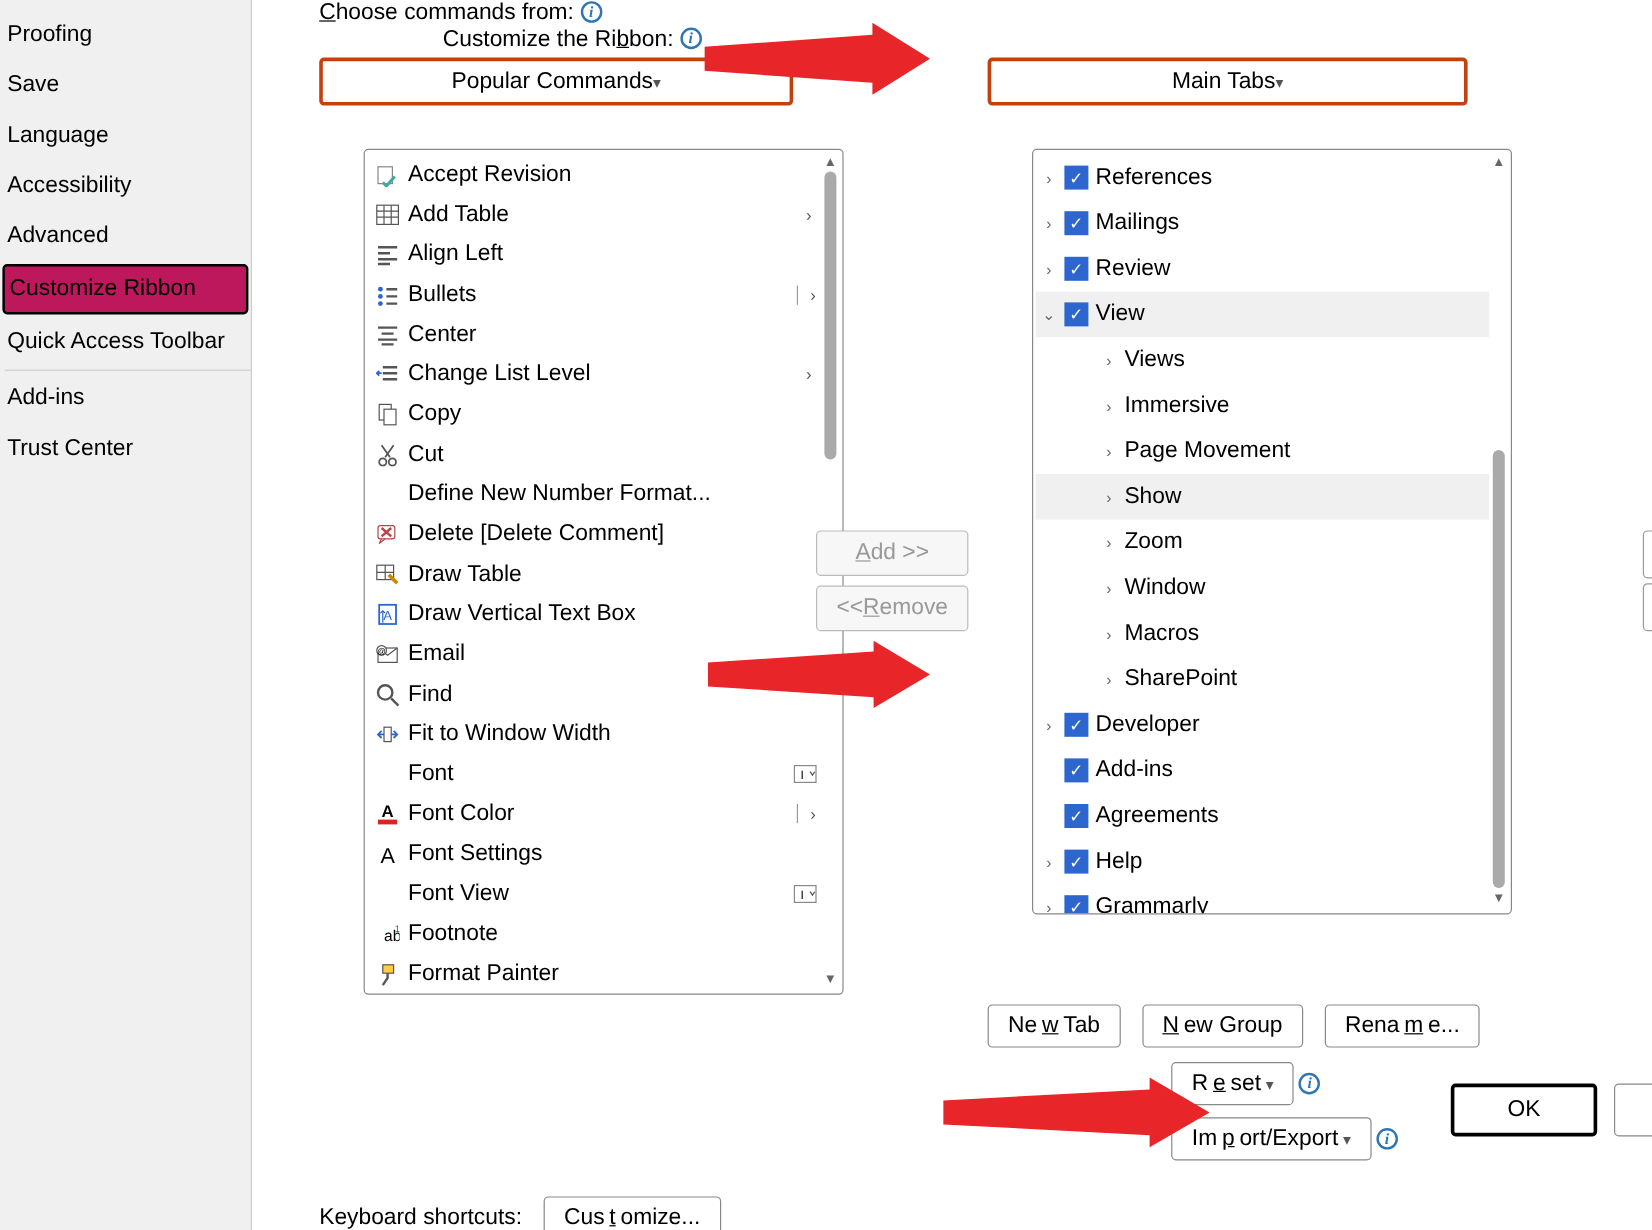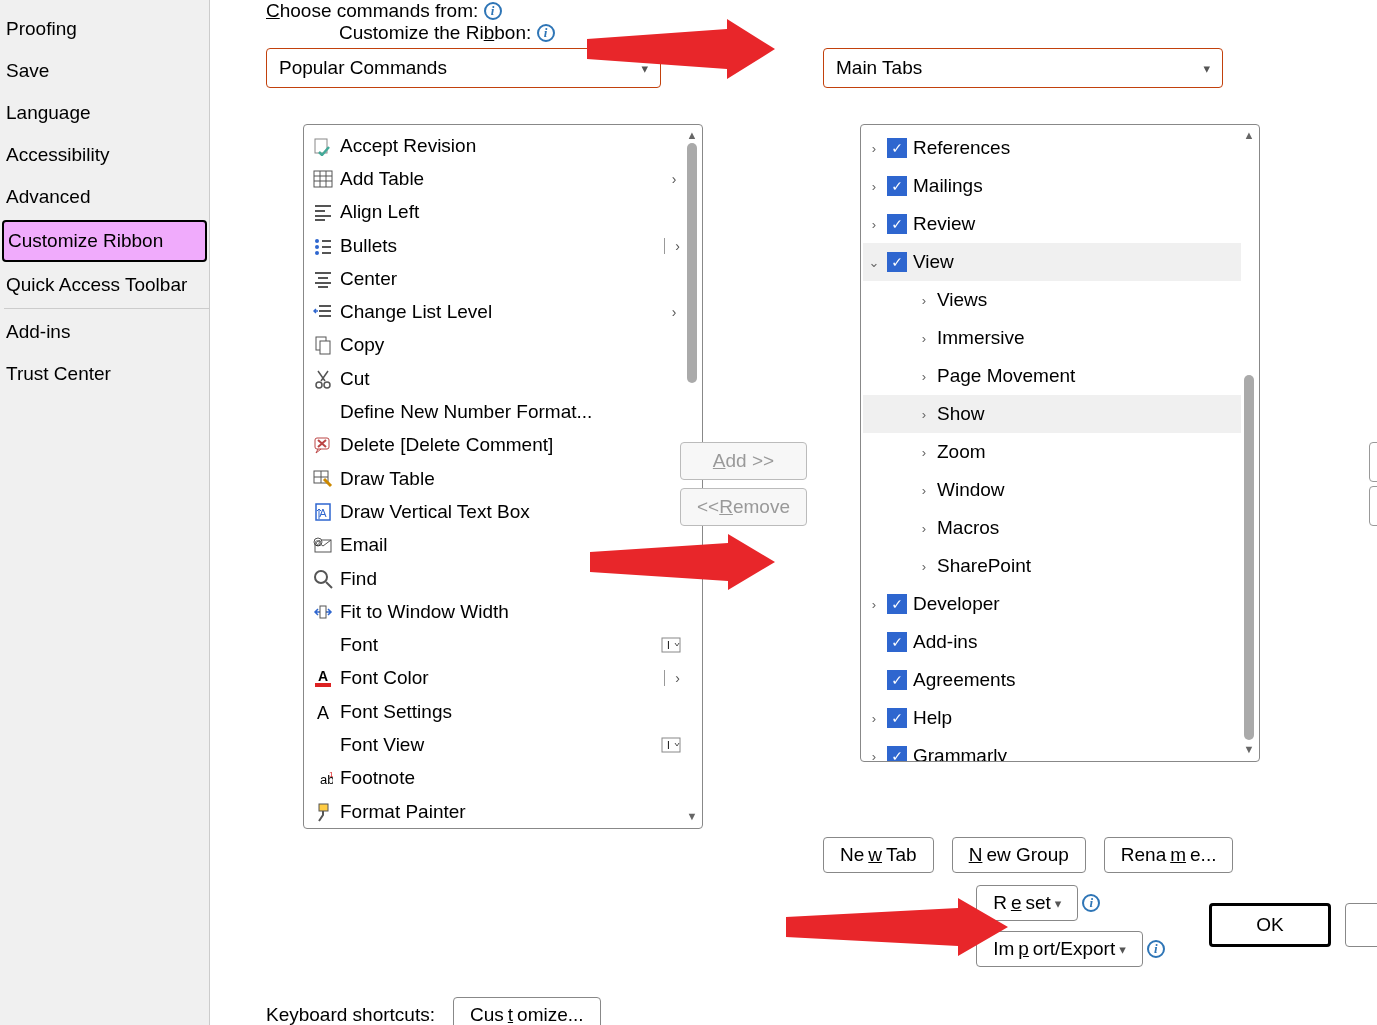--- a/index.html
+++ b/index.html
@@ -1,29 +1,29 @@
 <!DOCTYPE html>
 <html><head>
 <meta charset="utf-8">
 <style>
 * { box-sizing: border-box; font-family: "Segoe UI", Arial, sans-serif; }
 body { margin: 0; background: #fff; font-size: 19px; color: #000; }
 .container { display: flex; width: 1377px; height: 1025px; }
 .sidebar { width: 210px; background: #f0f0f0; border-right: 1px solid #ccc; padding-top: 8px; }
 .side-item { padding: 10px 6px 10px 6px; cursor: pointer; }
-.side-item.selected { background: #f0abfc; border: 2px solid #000; border-radius: 4px; margin: 2px; padding: 8px 4px; }
+.side-item.selected { background: #be185d; border: 2px solid #000; border-radius: 4px; margin: 2px; padding: 8px 4px; }
 .side-divider { border-top: 1px solid #ccc; margin: 2px 0 2px 4px; }
 .main { flex: 1; padding: 0 20px 10px 56px; position: relative; }
 .labels-row { display: flex; flex-direction: column; }
 .label-left { width: 400px; }
-.label-right { margin-left: 73px; }
+.label-right { margin-left: 103px; }
 .underline { text-decoration: underline; }
 .info-icon { display: inline-flex; width: 18px; height: 18px; border: 2px solid #2e75b6; border-radius: 50%; color: #2e75b6; font-size: 13px; font-weight: bold; align-items: center; justify-content: center; font-style: italic; vertical-align: 2px; font-family: Georgia, serif; }
 .selects-row { display: flex; margin-top: 4px; }
-.select-box { border: 1px solid #c2410c; border-radius: 4px; height: 40px; display: flex; align-items: center; padding: 0 12px; justify-content: space-between; background: #fff; }
+.select-box { border: 3px solid #c2410c; border-radius: 4px; height: 40px; display: flex; align-items: center; padding: 0 12px; justify-content: center; background: #fff; }
 .sel-left { width: 395px; }
 .sel-right { width: 400px; margin-left: 162px; }
 .chev { font-size: 13px; color: #555; }
 .lists-row { display: flex; margin-top: 36px; position: relative; padding-left: 37px; }
 .listbox { border: 1px solid #888; border-radius: 4px; background: #fff; overflow: hidden; position: relative; }
 .lb-left { width: 400px; height: 705px; }
 .lb-right { width: 400px; height: 638px; margin-left: 157px; }
 .list-inner { height: 100%; overflow: hidden; padding: 4px 18px 4px 2px; }
 .scrollbar { position: absolute; right: 2px; top: 4px; bottom: 4px; width: 16px; display: flex; flex-direction: column; align-items: center; }
 .scroll-arrow { font-size: 11px; color: #666; height: 14px; }

